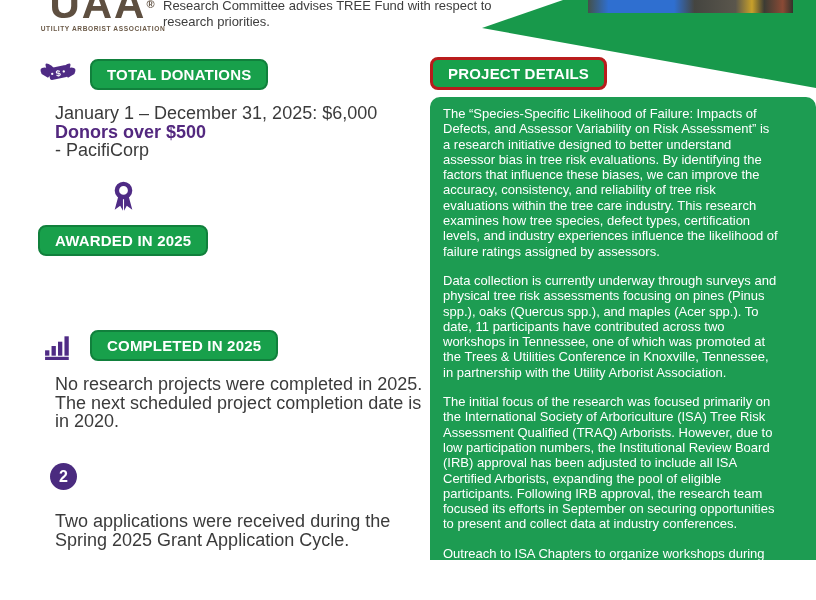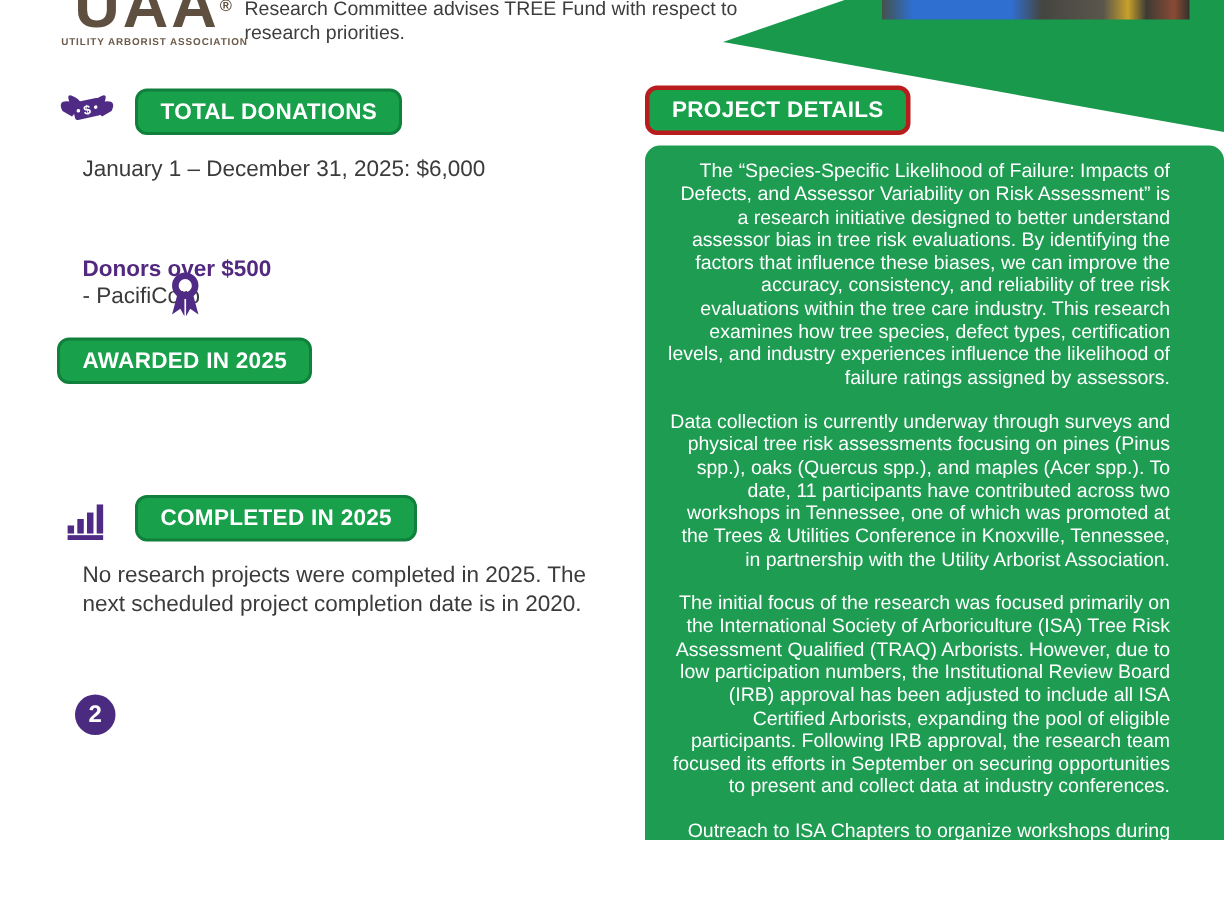--- a/index.html
+++ b/index.html
@@ -25,31 +25,31 @@
 
   
   .badge{display:inline-block; background:#18a04b; color:#fff; font-weight:bold;
     font-size:15px; letter-spacing:0.2px; padding:5px 15px 5px 15px; border-radius:8px;
     border:2px solid #11803c; white-space:nowrap;}
   .badge.light-border{border:3px solid #b91c1c;}
 
   
   .sec-row{position:absolute; left:38px; display:flex; align-items:center; gap:12px;}
   .icon-box{width:40px; display:flex; justify-content:center; align-items:center; flex:0 0 auto;}
-  .body-text{position:absolute; left:55px; width:368px; font-size:15px; line-height:18.5px; color:#3b3b3b;}
-  .purple-bold{color:#53287f; font-weight:bold;margin-top:48px;}
+  .body-text{position:absolute; left:55px; width:368px; font-size:18px; line-height:18.5px; color:#3b3b3b;}
+  .purple-bold{color:#53287f; font-weight:bold;}
   .count-circle{width:27px; height:27px; border-radius:50%; background:#4a2b7f; color:#fff;
     font-size:16px; font-weight:bold; display:flex; align-items:center; justify-content:center;}
 
   
   .pd-badge{position:absolute; left:430px; top:57px; z-index:3;}
   .panel{position:absolute; left:430px; top:97px; width:386px; height:520px; z-index:2;
     background:#1d9c52; border-radius:10px 10px 0 0; box-sizing:border-box;
     padding:9px 36px 10px 13px; color:#ffffff; overflow:hidden;}
-  .panel p{margin:0 0 14px 0; font-size:13px; line-height:15.3px;text-align:right;}
+  .panel p{margin:0 0 14px 0; font-size:13px; line-height:15.3px;}
 </style>
 </head>
 <body>
 
 <div id="page">
 
   <div class="top-wedge"></div>
   <div class="photo"></div>
 
   <div class="bottom-wedge"></div>
@@ -107,20 +107,21 @@
         </g>
       </svg>
     </div>
     <span class="badge">COMPLETED IN 2025</span>
   </div>
   <div class="body-text" style="top:375px;">No research projects were completed in 2025. The next scheduled project completion date is in 2020.</div>
 
   <div class="sec-row" style="top:463px; left:50px;">
     <div class="count-circle">2</div>
   </div>
+  <div class="body-text" style="top:512px;">Two applications were received during the Spring 2025 Grant Application Cycle.</div>
 
   <span class="badge light-border pd-badge">PROJECT DETAILS</span>
 
   <div class="panel">
     <p>The “Species-Specific Likelihood of Failure: Impacts of Defects, and Assessor Variability on Risk Assessment” is a research initiative designed to better understand assessor bias in tree risk evaluations. By identifying the factors that influence these biases, we can improve the accuracy, consistency, and reliability of tree risk evaluations within the tree care industry. This research examines how tree species, defect types, certification levels, and industry experiences influence the likelihood of failure ratings assigned by assessors.</p>
     <p>Data collection is currently underway through surveys and physical tree risk assessments focusing on pines (Pinus spp.), oaks (Quercus spp.), and maples (Acer spp.). To date, 11 participants have contributed across two workshops in Tennessee, one of which was promoted at the Trees &amp; Utilities Conference in Knoxville, Tennessee, in partnership with the Utility Arborist Association.</p>
     <p>The initial focus of the research was focused primarily on the International Society of Arboriculture (ISA) Tree Risk Assessment Qualified (TRAQ) Arborists. However, due to low participation numbers, the Institutional Review Board (IRB) approval has been adjusted to include all ISA Certified Arborists, expanding the pool of eligible participants. Following IRB approval, the research team focused its efforts in September on securing opportunities to present and collect data at industry conferences.</p>
     <p>Outreach to ISA Chapters to organize workshops during chapter events is ongoing. Currently, the ISA Southern Chapter Conference, scheduled for late February, is</p>
   </div>
 

